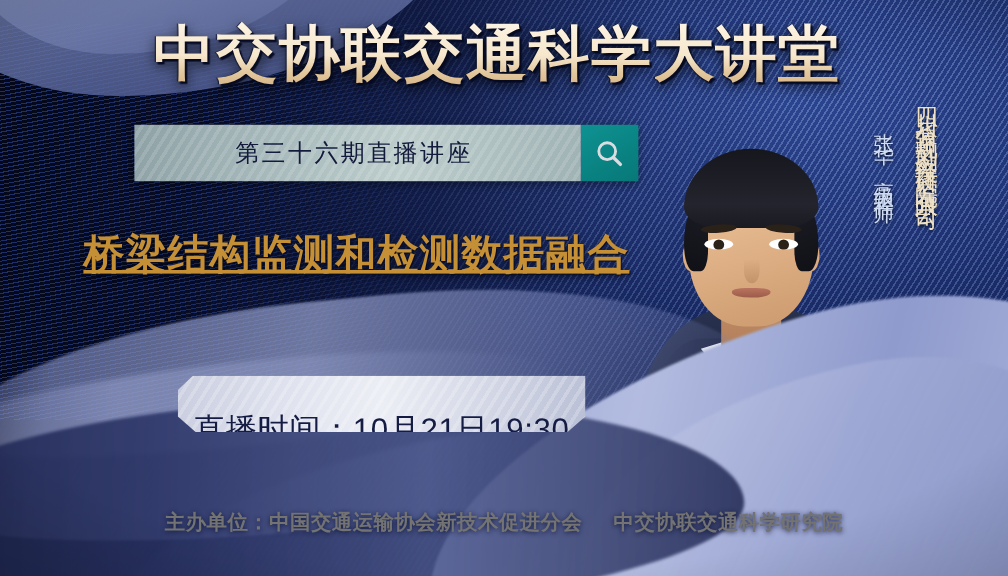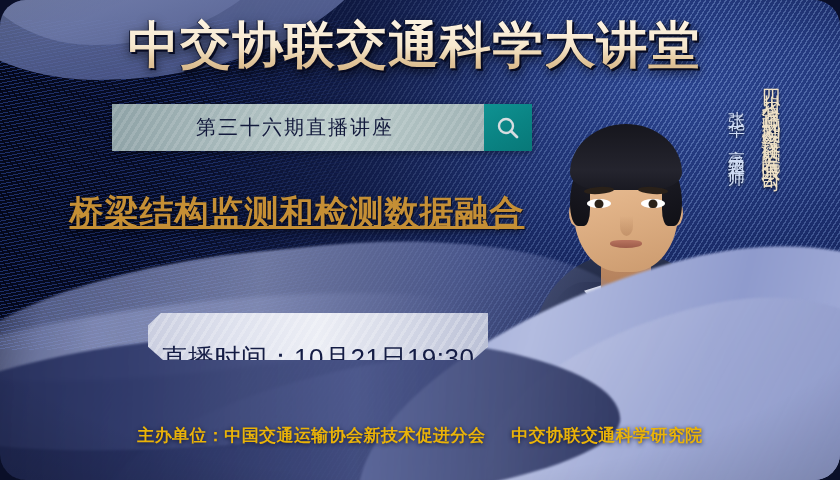--- a/index.html
+++ b/index.html
@@ -10,21 +10,20 @@
   body {
     font-family: "Liberation Sans", "DejaVu Sans", sans-serif;
   }
 
   #poster {
     position: relative;
     width: 840px;
     height: 480px;
     overflow: hidden;
     background: #0b1030;
-    border-radius: 26px;
   }
 
   
   .bg-base {
     position: absolute;
     inset: 0;
     background:
       radial-gradient(130% 95% at 78% 18%, #2c4590 0%, #1b2d6b 34%, #0d1640 66%, #070c28 100%);
   }
   .bg-dark-left {
@@ -449,21 +448,21 @@
 
   
   .footer {
     position: absolute;
     left: 0;
     right: 0;
     top: 424px;
     text-align: center;
     font-size: 17px;
     font-weight: 700;
-    color: #eab308;
+    color: #737373;
     letter-spacing: 0.4px;
     text-shadow: 0 1px 4px rgba(10,16,50,0.85);
   }
   .footer .gap { display: inline-block; width: 26px; }
 </style>
 </head>
 <body>
 
 <div id="poster">
 

